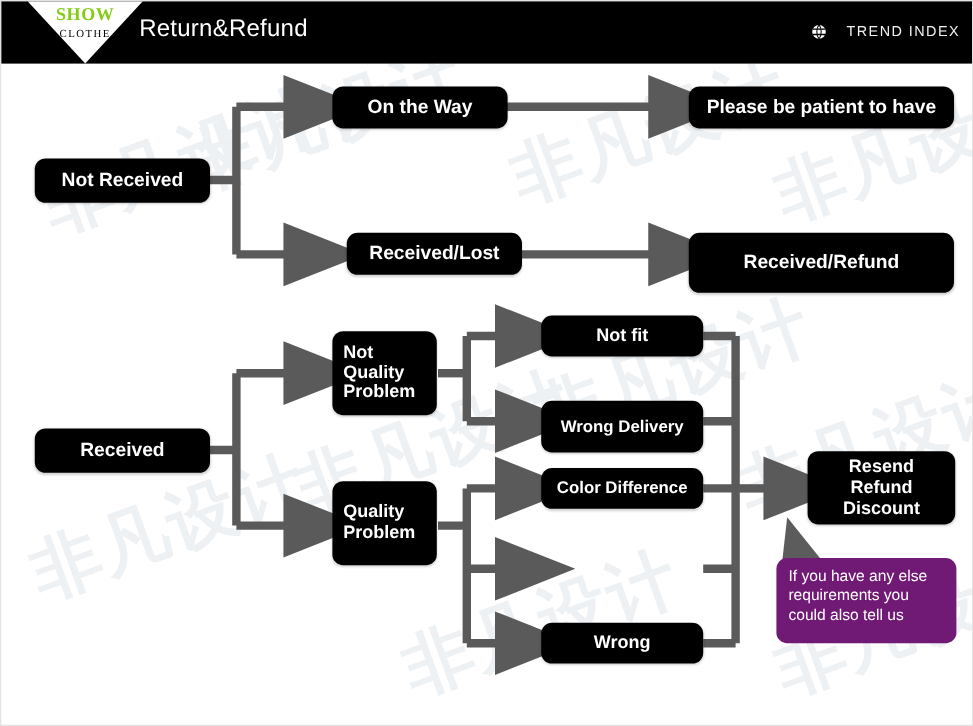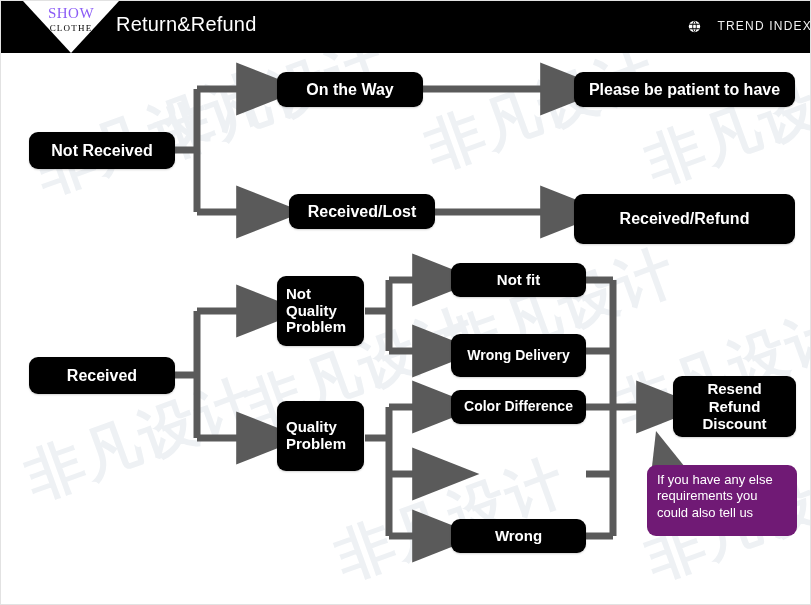--- a/index.html
+++ b/index.html
@@ -59,23 +59,23 @@
     width: 0; height: 0;
     border-left: 48px solid transparent;
     border-right: 48px solid transparent;
     border-top: 52px solid #ffffff;
   }
   #logo-show {
     position: absolute;
     left: 0; top: 4px;
     width: 96px;
     text-align: center;
-    color: #8b5cf6;
+    color: #84cc16;
     font-size: 15px;
-    font-weight: 400;
+    font-weight: 700;
     letter-spacing: 0.5px;
     font-family: "Liberation Serif", serif;
   }
   #logo-clothe {
     position: absolute;
     left: 0; top: 22px;
     width: 96px;
     text-align: center;
     color: #000000;
     font-size: 9px;
@@ -87,21 +87,21 @@
     left: 88px;
     top: 12px;
     color: #ffffff;
     font-size: 20px;
     font-weight: 400;
     letter-spacing: 0.2px;
     margin-left: 27px;
   }
   #brand {
     position: absolute;
-    right: 0;
+    right: 12px;
     top: 18px;
     display: flex;
     align-items: center;
     gap: 16px;
     justify-content: center;
   }
   #brand-icon {
     width: 13px; height: 13px;
     display: block;
   }

